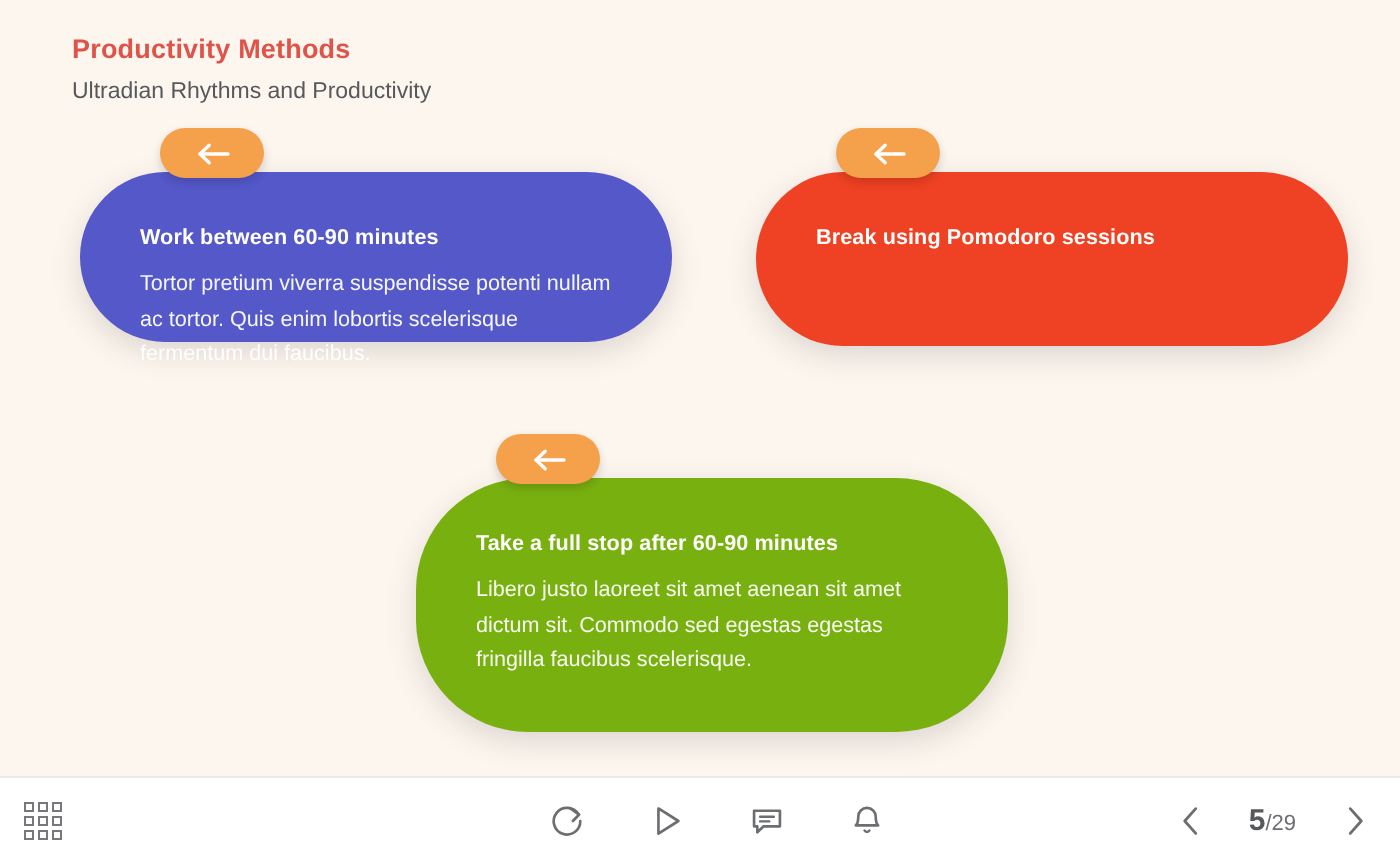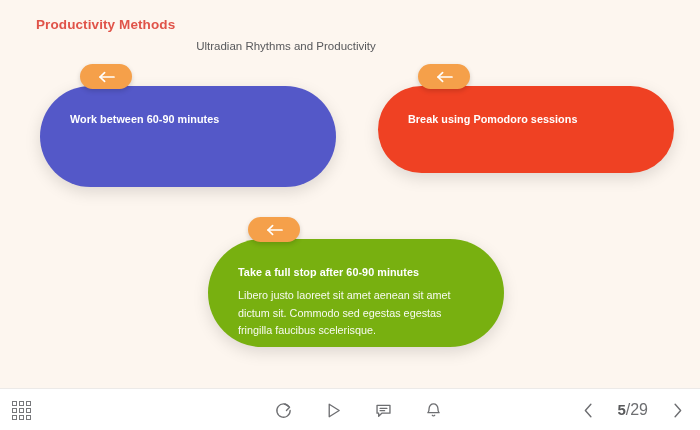--- a/index.html
+++ b/index.html
@@ -37,21 +37,20 @@
     font-weight: bold;
     letter-spacing: 0.1px;
     line-height: 17px;
   }
   #slide-subtitle {
     color: #57585b;
     font-size: 11.5px;
     font-weight: normal;
     line-height: 16px;
     margin-top: 5px;
-    text-align: center;
   }
 
   
   .card {
     position: absolute;
     border-radius: 56px;
     box-shadow: 0 5px 16px rgba(0,0,0,0.13);
     color: #ffffff;
     overflow: visible;
   }
@@ -65,23 +64,23 @@
     margin-bottom: 8px;
     letter-spacing: 0.05px;
   }
   .card-text {
     font-size: 10.8px;
     font-weight: normal;
     line-height: 17.5px;
     color: rgba(255,255,255,0.94);
   }
 
-  #card-work   { left: 40px;  top: 86px;  width: 296px; height: 101px; background: #5458c8; }
+  #card-work   { left: 40px;  top: 86px;  width: 296px; height: 85px; background: #5458c8; }
   #card-break  { left: 378px; top: 86px;  width: 296px; height: 87px; background: #ef4123; }
-  #card-stop   { left: 208px; top: 239px; width: 296px; height: 108px; background: #78b010; }
+  #card-stop   { left: 208px; top: 239px; width: 296px; height: 127px; background: #78b010; }
 
   
   .arrow-tab {
     position: absolute;
     top: -22px;
     left: 40px;
     width: 52px;
     height: 25px;
     border-radius: 13px;
     background: #f5a04a;
@@ -148,21 +147,21 @@
     gap: 20px;
   }
   #pager .tb-btn { width: 18px; height: 22px; }
   #page-counter {
     display: flex;
     align-items: baseline;
     color: #58595b;
     user-select: none;
   }
   #page-current { font-size: 15px; font-weight: bold; }
-  #page-total   { font-size: 16px; font-weight: normal; color: #6d6e71; }
+  #page-total   { font-size: 11px; font-weight: normal; color: #6d6e71; }
 </style>
 </head>
 <body>
 
 <div id="app">
 
   <div id="stage" style="background: rgb(253, 246, 239);">
 
     <div id="header">
       <div id="slide-title" style="color: rgb(224, 83, 73);">Productivity Methods</div>
@@ -171,20 +170,21 @@
 
     <div class="card" id="card-work" style="background: rgb(84, 88, 200);">
       <div class="arrow-tab" style="background: rgb(245, 160, 74);">
         <svg width="17" height="12" viewBox="0 0 17 12" fill="none" aria-hidden="true">
           <path d="M16 6H2" stroke="#ffffff" stroke-width="1.7" stroke-linecap="round"></path>
           <path d="M6.6 1.6 2 6l4.6 4.4" stroke="#ffffff" stroke-width="1.7" stroke-linecap="round" stroke-linejoin="round"></path>
         </svg>
       </div>
       <div class="card-body">
         <div class="card-heading">Work between 60-90 minutes</div>
+        <div class="card-text">Tortor pretium viverra suspendisse potenti nullam ac tortor. Quis enim lobortis scelerisque fermentum dui faucibus.</div>
       </div>
     </div>
 
     <div class="card" id="card-break" style="background: rgb(239, 65, 35);">
       <div class="arrow-tab" style="background: rgb(245, 160, 74);">
         <svg width="17" height="12" viewBox="0 0 17 12" fill="none" aria-hidden="true">
           <path d="M16 6H2" stroke="#ffffff" stroke-width="1.7" stroke-linecap="round"></path>
           <path d="M6.6 1.6 2 6l4.6 4.4" stroke="#ffffff" stroke-width="1.7" stroke-linecap="round" stroke-linejoin="round"></path>
         </svg>
       </div>

